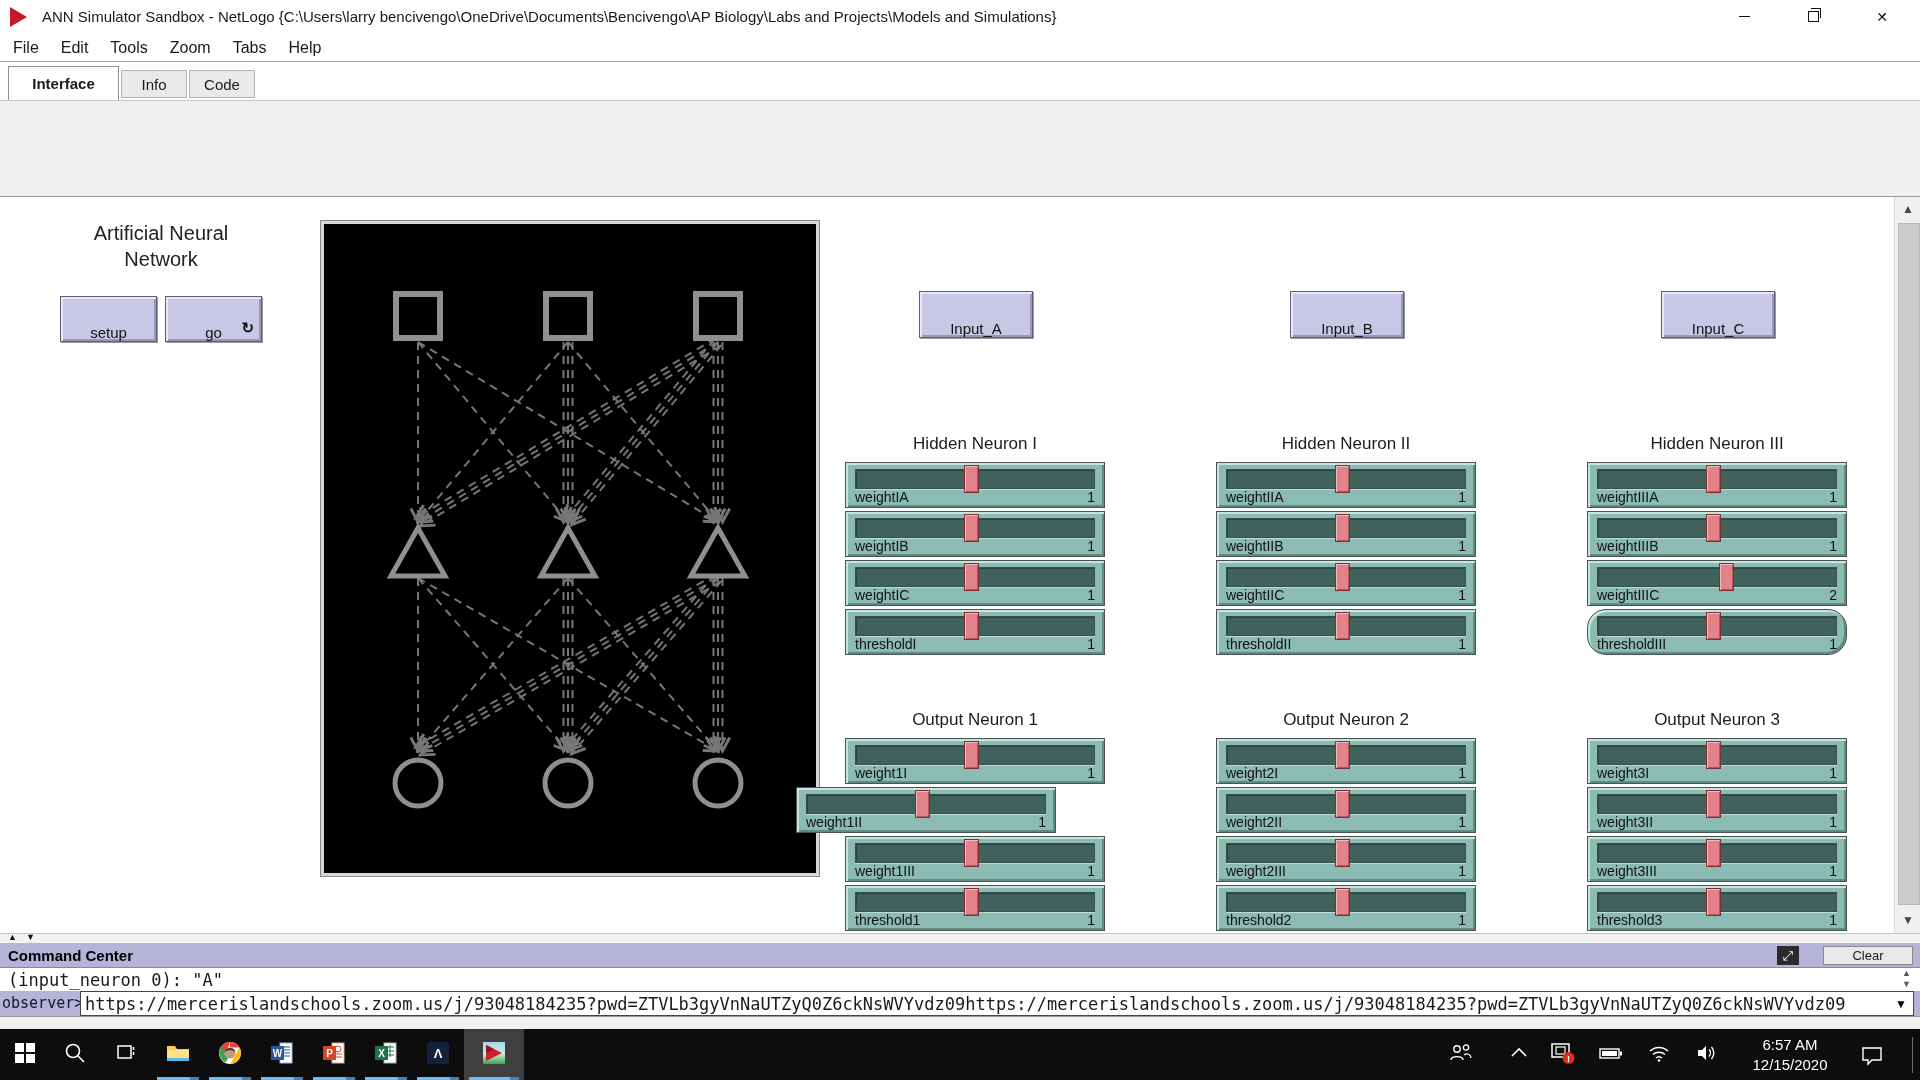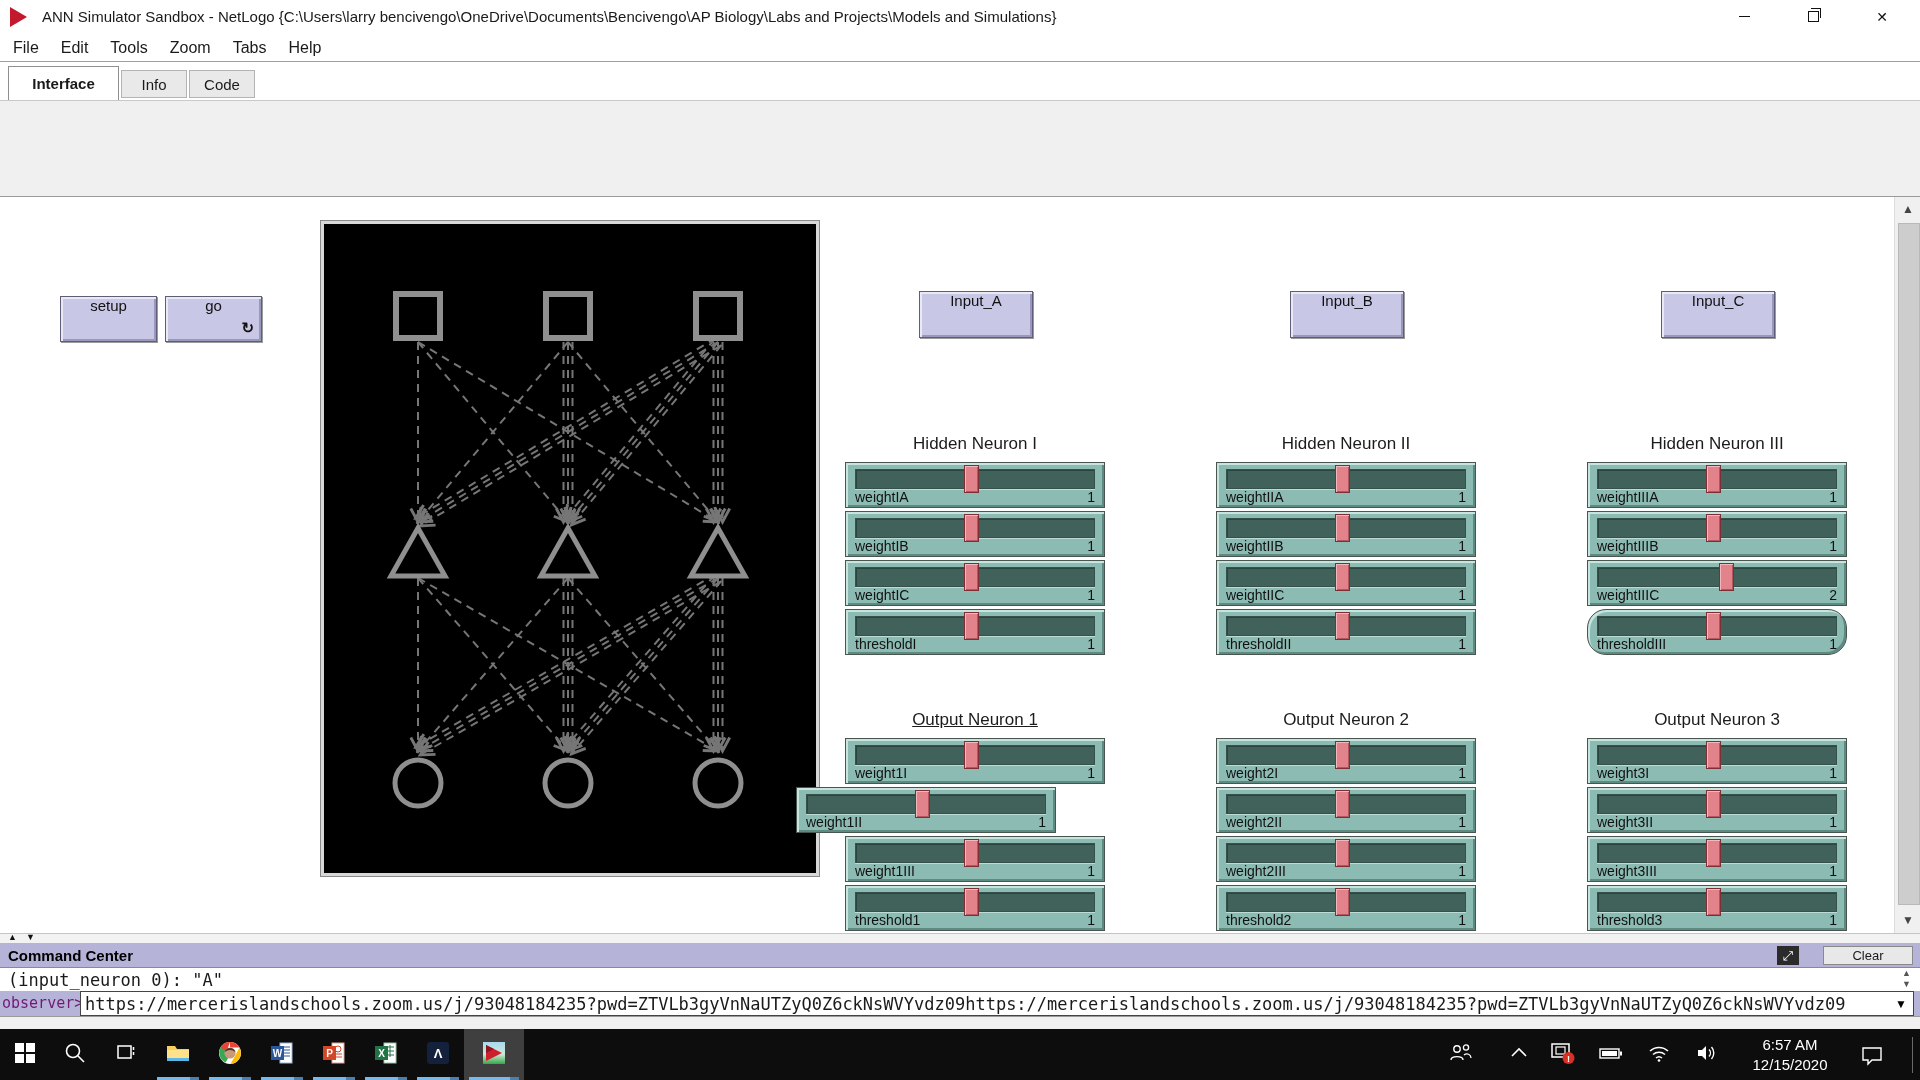--- a/index.html
+++ b/index.html
@@ -45,21 +45,21 @@
                     font-size:13px;line-height:15px;text-align:center;color:#222;}
   #update-mode{left:688px;top:159px;width:112px;height:27px;background:#efefef;border:1px solid #999;
                display:flex;align-items:center;font-size:15px;}
   #update-mode .arrow{margin-left:auto;margin-right:6px;font-size:11px;color:#555;}
   #settings-btn{left:860px;top:138px;width:116px;height:30px;background:#e1e1e1;border:1px solid #999;
                 font-size:15px;display:flex;align-items:center;justify-content:center;}
   #iface-bg{left:0;top:197px;width:1920px;height:736px;background:#fff;}
   #ann-heading{left:55px;top:220px;width:212px;text-align:center;font-size:20px;line-height:26px;color:#222;}
   .btn-purple{position:absolute;background:#c9c7e6;border:1px solid #5f5d78;
               box-shadow:inset 2px 2px 0 #e9e8f5,inset -2px -2px 0 #9a97bd,1px 1px 0 #9a9a9a;
-              display:flex;align-items:flex-start;justify-content:center;font-size:15px;color:#111;}
+              display:flex;align-items:flex-end;justify-content:center;font-size:15px;color:#111;}
   #go-forever{position:absolute;right:7px;bottom:4px;font-size:15px;font-weight:bold;color:#111;}
 
   
   #view-canvas{left:320px;top:220px;background:#d8d8d8;border:1px solid #8a8a8a;padding:3px;}
   #view-canvas svg{display:block;background:#000;}
 
   
   .slider-group-title{position:absolute;width:260px;text-align:center;font-size:17px;color:#1c1c1c;}
   .nl-slider{position:absolute;width:260px;height:46px;background:#8cbbb3;border:1px solid #49564f;
              box-shadow:inset 2px 2px 0 #c8e4de,inset -2px -2px 0 #5d8a81;box-sizing:border-box;}
@@ -84,21 +84,21 @@
   #cc-header{left:0;top:943px;width:1920px;height:24px;background:#b6b3d8;display:flex;align-items:center;}
   #cc-title{font-size:15px;font-weight:bold;margin-left:8px;color:#000;}
   #cc-expand{position:absolute;left:1777px;top:946px;width:22px;height:19px;background:#2b2b2b;color:#fff;
              font-size:13px;display:flex;align-items:center;justify-content:center;}
   #cc-clear{position:absolute;left:1823px;top:946px;width:90px;height:19px;background:#e8e8e8;border:1px solid #8a8a8a;
             font-size:13px;display:flex;align-items:center;justify-content:center;box-sizing:border-box;}
   #cc-output{left:0;top:967px;width:1920px;height:24px;background:#fff;border-top:1px solid #8a8a8a;box-sizing:border-box;
              font-family:"DejaVu Sans Mono",monospace;font-size:17px;display:flex;align-items:center;padding-left:8px;white-space:pre;}
   .cc-mini{position:absolute;left:1902px;font-size:9px;color:#555;}
   #cc-inputrow{left:0;top:991px;width:1920px;height:25px;background:#b6b3d8;}
-  #cc-prompt{position:absolute;left:2px;top:3px;font-family:"DejaVu Sans Mono",monospace;font-size:15px;color:#701a75;}
+  #cc-prompt{position:absolute;left:2px;top:3px;font-family:"DejaVu Sans Mono",monospace;font-size:15px;color:#0f172a;}
   #cc-field{position:absolute;left:80px;top:0;width:1834px;height:25px;background:#fff;border:1px solid #444;
             box-sizing:border-box;overflow:hidden;display:flex;align-items:center;}
   #cc-field-text{font-family:"DejaVu Sans Mono",monospace;font-size:17px;white-space:pre;margin-left:4px;}
   #cc-ddbtn{position:absolute;left:1890px;top:2px;width:22px;height:21px;background:#fff;
             display:flex;align-items:center;justify-content:center;font-size:12px;color:#000;}
   #cc-strip{left:0;top:1016px;width:1920px;height:13px;background:#f0f0f0;border-top:1px solid #9a9a9a;box-sizing:border-box;}
 
   
   #taskbar{left:0;top:1029px;width:1920px;height:51px;background:#0d0d0d;}
   .tb-btn{position:absolute;top:0;height:51px;display:flex;align-items:center;justify-content:center;}
@@ -189,20 +189,21 @@
       <span class="arrow">⌄</span>
     </div>
 
     <div class="vsep" style="left:833px;top:116px;"></div>
 
     <div class="abs" id="settings-btn">Settings...</div>
   </div>
 
   <div class="abs" id="iface-bg"></div>
 
+  <div class="abs" id="ann-heading">Artificial Neural Network</div>
 
   <div class="btn-purple" style="left:60px;top:296px;width:95px;height:44px;">
     <span>setup</span>
   </div>
   <div class="btn-purple" style="left:165px;top:296px;width:95px;height:44px;">
     <span>go</span>
     <span id="go-forever">↻</span>
   </div>
 
   <div class="abs" id="view-canvas">
@@ -525,21 +526,21 @@
       <div class="handle" style="left: calc(53% - 6px);"></div>
       <span class="lbl">weightIIIC</span>
       <span class="val">2</span>
     </div>
     <div class="nl-slider" style="left: 1587px; top: 609px; border-radius: 19px;">
       <div class="track"></div>
       <div class="handle" style="left: calc(48% - 6px);"></div>
       <span class="lbl">thresholdIII</span>
       <span class="val">1</span>
     </div>
-    <div class="slider-group-title abs" style="left: 845px; top: 710px; text-decoration: underline;">Output Neuron 1</div>
+    <div class="slider-group-title abs" style="left: 845px; top: 710px;">Output Neuron 1</div>
     <div class="nl-slider" style="left: 845px; top: 738px;">
       <div class="track"></div>
       <div class="handle" style="left: calc(48% - 6px);"></div>
       <span class="lbl">weight1I</span>
       <span class="val">1</span>
     </div>
     <div class="nl-slider" style="left: 796px; top: 787px;">
       <div class="track"></div>
       <div class="handle" style="left: calc(48% - 6px);"></div>
       <span class="lbl">weight1II</span>

